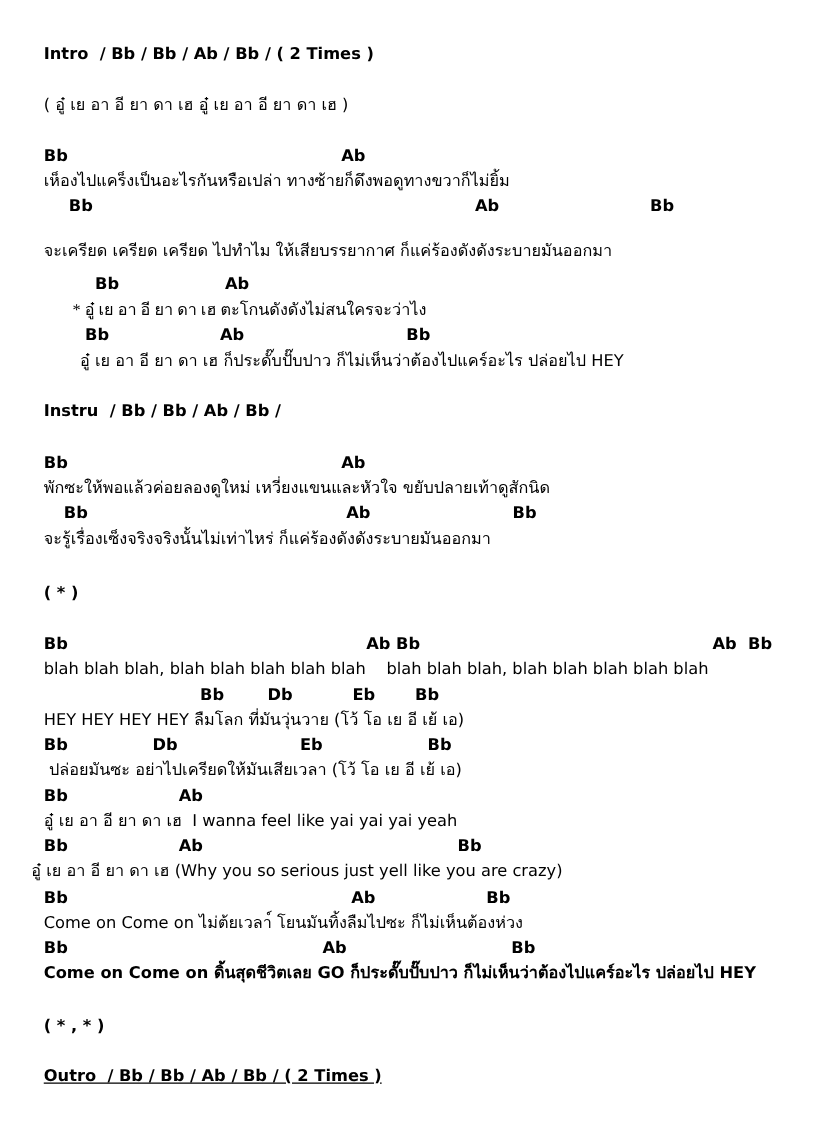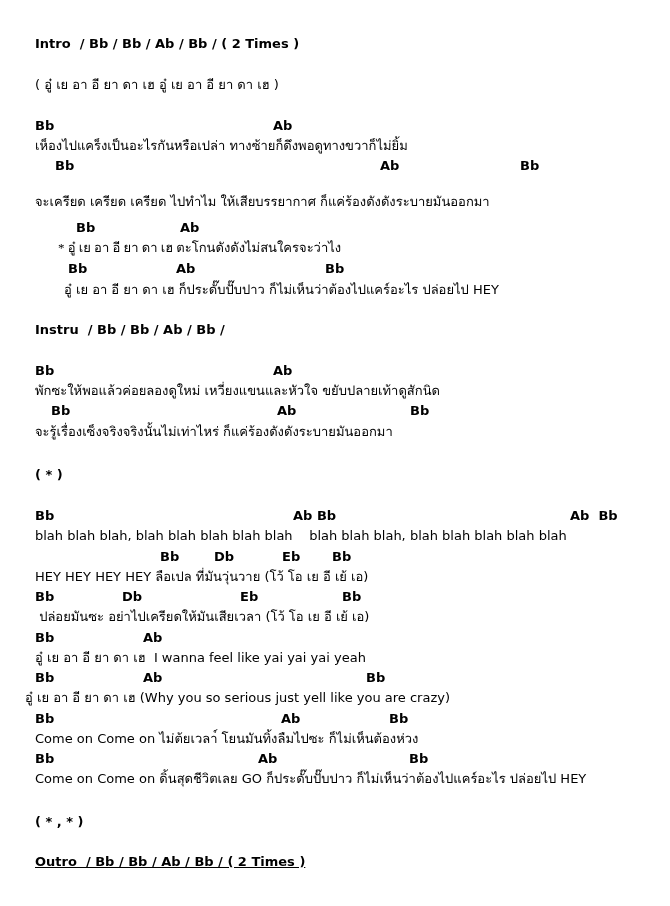--- a/index.html
+++ b/index.html
@@ -63,21 +63,21 @@
         <span class="chord" style="left: 293px; top: 508px;">Ab Bb</span>
         <span class="chord" style="left: 570px; top: 508px;">Ab  Bb</span>
       </div>
       <div class="line lyric" style="left: 35px; top: 528px;">blah blah blah, blah blah blah blah blah    blah blah blah, blah blah blah blah blah</div>
       <div>
         <span class="chord" style="left: 160px; top: 549px;">Bb</span>
         <span class="chord" style="left: 214px; top: 549px;">Db</span>
         <span class="chord" style="left: 282px; top: 549px;">Eb</span>
         <span class="chord" style="left: 332px; top: 549px;">Bb</span>
       </div>
-      <div class="line lyric" style="left: 35px; top: 569px;">HEY HEY HEY HEY ลือเปล ที่มันวุ่นวาย (โว้ โอ เย อี เย้ เอ)</div>
+      <div class="line lyric" style="left: 35px; top: 569px;">HEY HEY HEY HEY ลืมโลก ที่มันวุ่นวาย (โว้ โอ เย อี เย้ เอ)</div>
       <div>
         <span class="chord" style="left: 35px; top: 589px;">Bb</span>
         <span class="chord" style="left: 122px; top: 589px;">Db</span>
         <span class="chord" style="left: 240px; top: 589px;">Eb</span>
         <span class="chord" style="left: 342px; top: 589px;">Bb</span>
       </div>
       <div class="line lyric" style="left: 35px; top: 609px;"> ปล่อยมันซะ อย่าไปเครียดให้มันเสียเวลา (โว้ โอ เย อี เย้ เอ)</div>
       <div>
         <span class="chord" style="left: 35px; top: 630px;">Bb</span>
         <span class="chord" style="left: 143px; top: 630px;">Ab</span>
@@ -93,18 +93,18 @@
         <span class="chord" style="left: 35px; top: 711px;">Bb</span>
         <span class="chord" style="left: 281px; top: 711px;">Ab</span>
         <span class="chord" style="left: 389px; top: 711px;">Bb</span>
       </div>
       <div class="line lyric" style="left: 35px; top: 731px;">Come on Come on ไม่ต้ยเวลา์ โยนมันทิ้งลืมไปซะ ก็ไม่เห็นต้องห่วง</div>
       <div>
         <span class="chord" style="left: 35px; top: 751px;">Bb</span>
         <span class="chord" style="left: 258px; top: 751px;">Ab</span>
         <span class="chord" style="left: 409px; top: 751px;">Bb</span>
       </div>
-      <div class="line lyric" style="left: 35px; top: 771px;">Come on Come on ดิ้นสุดชีวิตเลย GO ก็ประดั๊บปั๊บปาว ก็ไม่เห็นว่าต้องไปแคร์อะไร ปล่อยไป HEY</div>
+      <div class="line lyric" style="left: 35px; top: 771px; font-weight: bold;">Come on Come on ดิ้นสุดชีวิตเลย GO ก็ประดั๊บปั๊บปาว ก็ไม่เห็นว่าต้องไปแคร์อะไร ปล่อยไป HEY</div>
     </div>
 
   <div class="line bold" style="left:35px;top:814px;">( * , * )</div>
   <div class="line bold" style="left:35px;top:854px;text-decoration:underline;">Outro  / Bb / Bb / Ab / Bb / ( 2 Times )</div>
 </div>
 
 </body></html>

